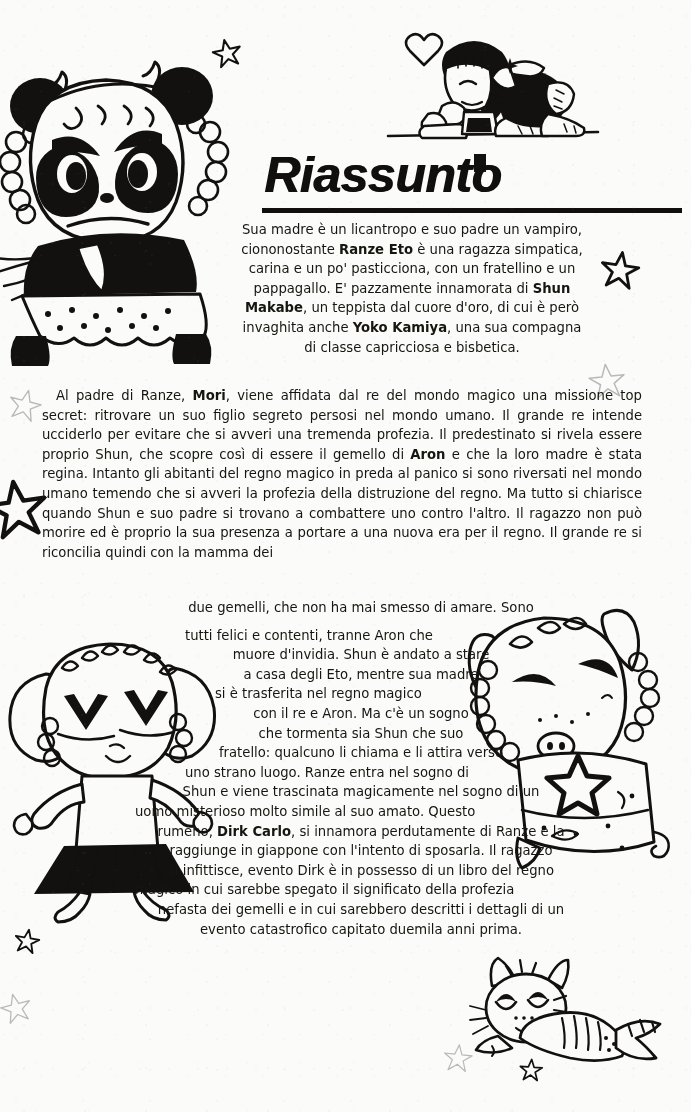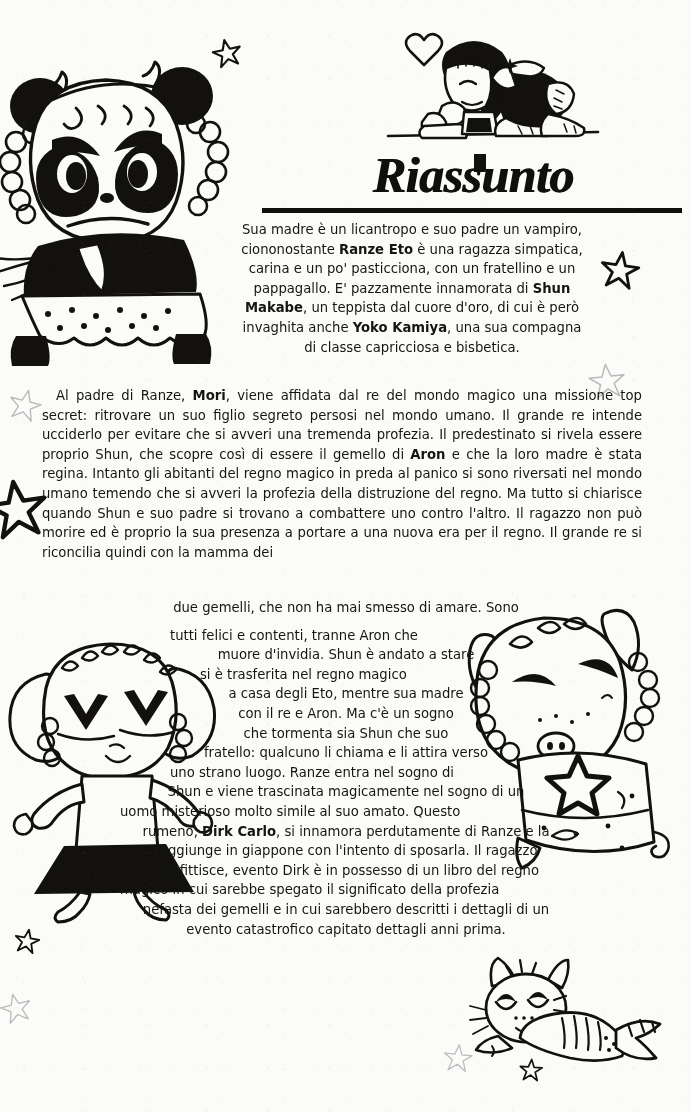--- a/index.html
+++ b/index.html
@@ -36,31 +36,30 @@
 
   
   #title-block {
     position: absolute;
     left: 262px;
     top: 150px;
     width: 420px;
     z-index: 20;
   }
   #title {
-    font-family: Liberation Serif, serif;
+    font-family: Liberation Sans, sans-serif;
     font-weight: bold;
     font-style: italic;
     font-size: 50px;
     line-height: 1;
     color: #100f0d;
     letter-spacing: -0.5px;
     margin: 0;
     padding: 0 0 6px 2px;
     text-shadow: 1px 0 0 #100f0d;
-    text-align: center;
   }
   #title-rule {
     height: 5px;
     background: #100f0d;
     width: 100%;
     margin-top: 2px;
   }
 
   
   .para {
@@ -83,21 +82,21 @@
   #p-mid {
     left: 42px;
     top: 386px;
     width: 600px;
     text-align: justify;
     text-indent: 14px;
   }
 
   
   #p-narrow {
-    left: 96px;
+    left: 111px;
     top: 598px;
     width: 500px;
     text-align: center;
     z-index: 18;
   }
   #p-narrow .ln { display: block; white-space: nowrap; }
   #p-narrow .ln.j { text-align: justify; }
 
   
   .art { position: absolute; z-index: 12; }
@@ -265,34 +264,34 @@
     <h1 id="title">Riassunto</h1>
     <div id="title-rule"></div>
   </div>
 
   <div class="para" id="p-intro">Sua madre è un licantropo e suo padre un vampiro, ciononostante <b>Ranze Eto</b> è una ragazza simpatica, carina e un po' pasticciona, con un fratellino e un pappagallo. E' pazzamente innamorata di <b>Shun Makabe</b>, un teppista dal cuore d'oro, di cui è però invaghita anche <b>Yoko Kamiya</b>, una sua compagna di classe capricciosa e bisbetica.</div>
   <div class="para" id="p-mid">Al padre di Ranze, <b>Mori</b>, viene affidata dal re del mondo magico una missione top secret: ritrovare un suo figlio segreto persosi nel mondo umano. Il grande re intende ucciderlo per evitare che si avveri una tremenda profezia. Il predestinato si rivela essere proprio Shun, che scopre così di essere il gemello di <b>Aron</b> e che la loro madre è stata regina. Intanto gli abitanti del regno magico in preda al panico si sono riversati nel mondo umano temendo che si avveri la profezia della distruzione del regno. Ma tutto si chiarisce quando Shun e suo padre si trovano a combattere uno contro l'altro. Il ragazzo non può morire ed è proprio la sua presenza a portare a una nuova era per il regno. Il grande re si riconcilia quindi con la mamma dei</div>
   <div class="para" id="p-narrow">
       <span class="ln" style="padding-left: 0px; padding-right: 0px;">due gemelli, che non ha mai smesso di amare. Sono</span>
       <span class="ln j" style="padding-left: 74px; padding-right: 74px; margin-top: 8px;">tutti felici e contenti, tranne Aron che</span>
       <span class="ln" style="padding-left: 74px; padding-right: 74px;">muore d'invidia. Shun è andato a stare</span>
+      <span class="ln" style="padding-left: 104px; padding-right: 104px;">a casa degli Eto, mentre sua madre</span>
       <span class="ln j" style="padding-left: 104px; padding-right: 104px;">si è trasferita nel regno magico</span>
-      <span class="ln" style="padding-left: 104px; padding-right: 104px;">a casa degli Eto, mentre sua madre</span>
       <span class="ln" style="padding-left: 104px; padding-right: 104px;">con il re e Aron. Ma c'è un sogno</span>
       <span class="ln" style="padding-left: 104px; padding-right: 104px;">che tormenta sia Shun che suo</span>
       <span class="ln" style="padding-left: 74px; padding-right: 74px;">fratello: qualcuno li chiama e li attira verso</span>
       <span class="ln j" style="padding-left: 74px; padding-right: 74px;">uno strano luogo. Ranze entra nel sogno di</span>
       <span class="ln" style="padding-left: 40px; padding-right: 40px; text-align: center;">Shun e viene trascinata magicamente nel sogno di un</span>
       <span class="ln j" style="padding-left: 24px; padding-right: 24px;">uomo misterioso molto simile al suo amato. Questo</span>
       <span class="ln" style="padding-left: 0px; padding-right: 0px;">rumeno, <b>Dirk Carlo</b>, si innamora perdutamente di Ranze e la</span>
       <span class="ln" style="padding-left: 24px; padding-right: 24px;">raggiunge in giappone con l'intento di sposarla. Il ragazzo</span>
       <span class="ln" style="padding-left: 24px; padding-right: 24px;">si infittisce, evento Dirk è in possesso di un libro del regno</span>
       <span class="ln j" style="padding-left: 24px; padding-right: 24px;">magico in cui sarebbe spegato il significato della profezia</span>
       <span class="ln" style="padding-left: 14px; padding-right: 14px;">nefasta dei gemelli e in cui sarebbero descritti i dettagli di un</span>
-      <span class="ln" style="padding-left: 14px; padding-right: 14px;">evento catastrofico capitato dettagli anni prima.</span>
+      <span class="ln" style="padding-left: 14px; padding-right: 14px;">evento catastrofico capitato duemila anni prima.</span>
     </div>
 
   <div class="art" style="left:6px; top:622px; width:240px; height:300px;">
     <svg width="240" height="300" viewBox="0 0 240 300">
 
       <path class="ink-w" stroke-width="3" d="M40 52 q-34 8 -36 42 q-2 32 26 44 q22 6 34 -14 q8 -30 -8 -58 q-6 -14 -16 -14 z"></path>
       <path class="ink-w" stroke-width="3" d="M168 46 q34 6 40 40 q4 32 -22 48 q-22 8 -36 -12 q-10 -30 4 -60 q6 -14 14 -16 z"></path>
 
       <path class="ink-w" stroke-width="3.2" d="M104 22 q-54 2 -64 44 q-8 42 10 66 q20 26 56 24 q40 -2 56 -30 q14 -30 4 -66 q-12 -38 -62 -38 z"></path>
 

